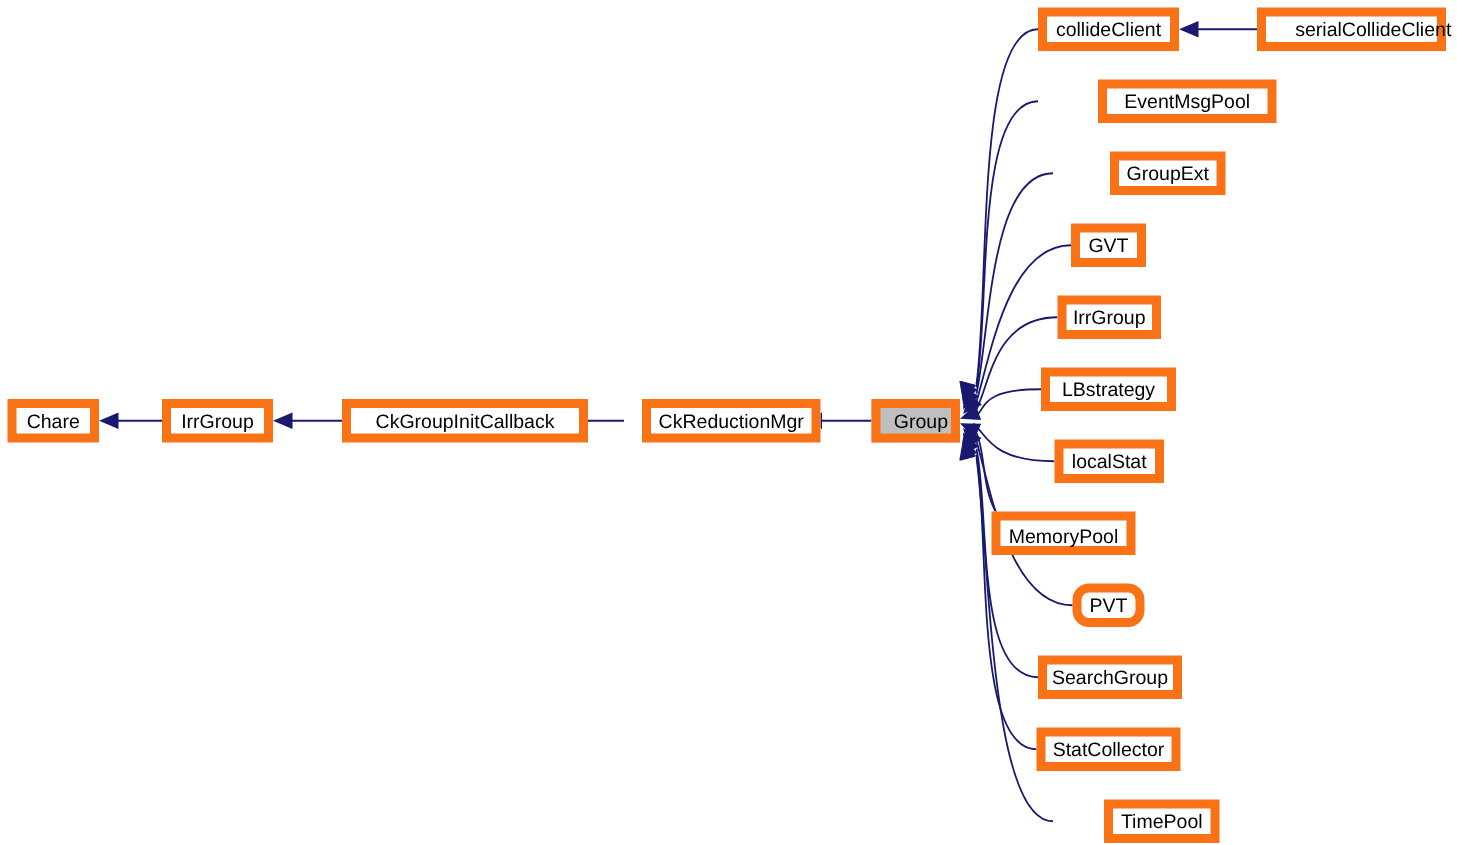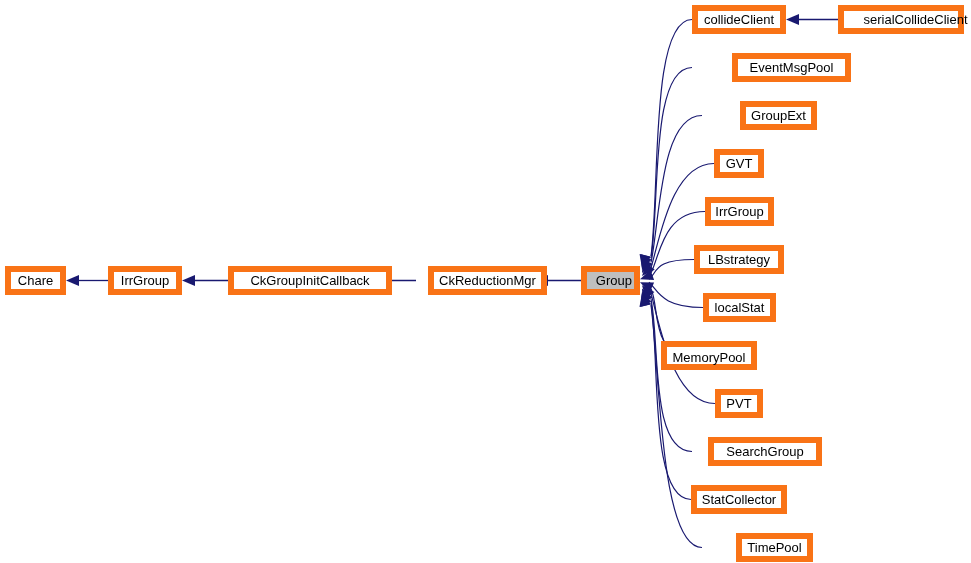--- a/index.html
+++ b/index.html
@@ -125,24 +125,24 @@
       </div>
       <div class="node" style="left: 694px; top: 245px; width: 90px; height: 29px;">
         <span class="node-label">LBstrategy</span>
       </div>
       <div class="node" style="left: 703px; top: 293px; width: 73px; height: 29px;">
         <span class="node-label">localStat</span>
       </div>
       <div class="node" style="left: 661px; top: 341px; width: 96px; height: 29px; align-items: flex-end;">
         <span class="node-label">MemoryPool</span>
       </div>
-      <div class="node" style="left: 715px; top: 389px; width: 48px; height: 29px;">
+      <div class="node" style="left: 715px; top: 389px; width: 48px; height: 29px; border-radius: 11px;">
         <span class="node-label">PVT</span>
       </div>
-      <div class="node" style="left: 708px; top: 437px; width: 114px; height: 29px;">
+      <div class="node" style="left: 692px; top: 437px; width: 96px; height: 29px;">
         <span class="node-label">SearchGroup</span>
       </div>
       <div class="node" style="left: 691px; top: 485px; width: 96px; height: 29px;">
         <span class="node-label">StatCollector</span>
       </div>
       <div class="node" style="left: 702px; top: 533px; width: 77px; height: 29px; margin-left: 34px;">
         <span class="node-label">TimePool</span>
       </div>
     </div>
 

